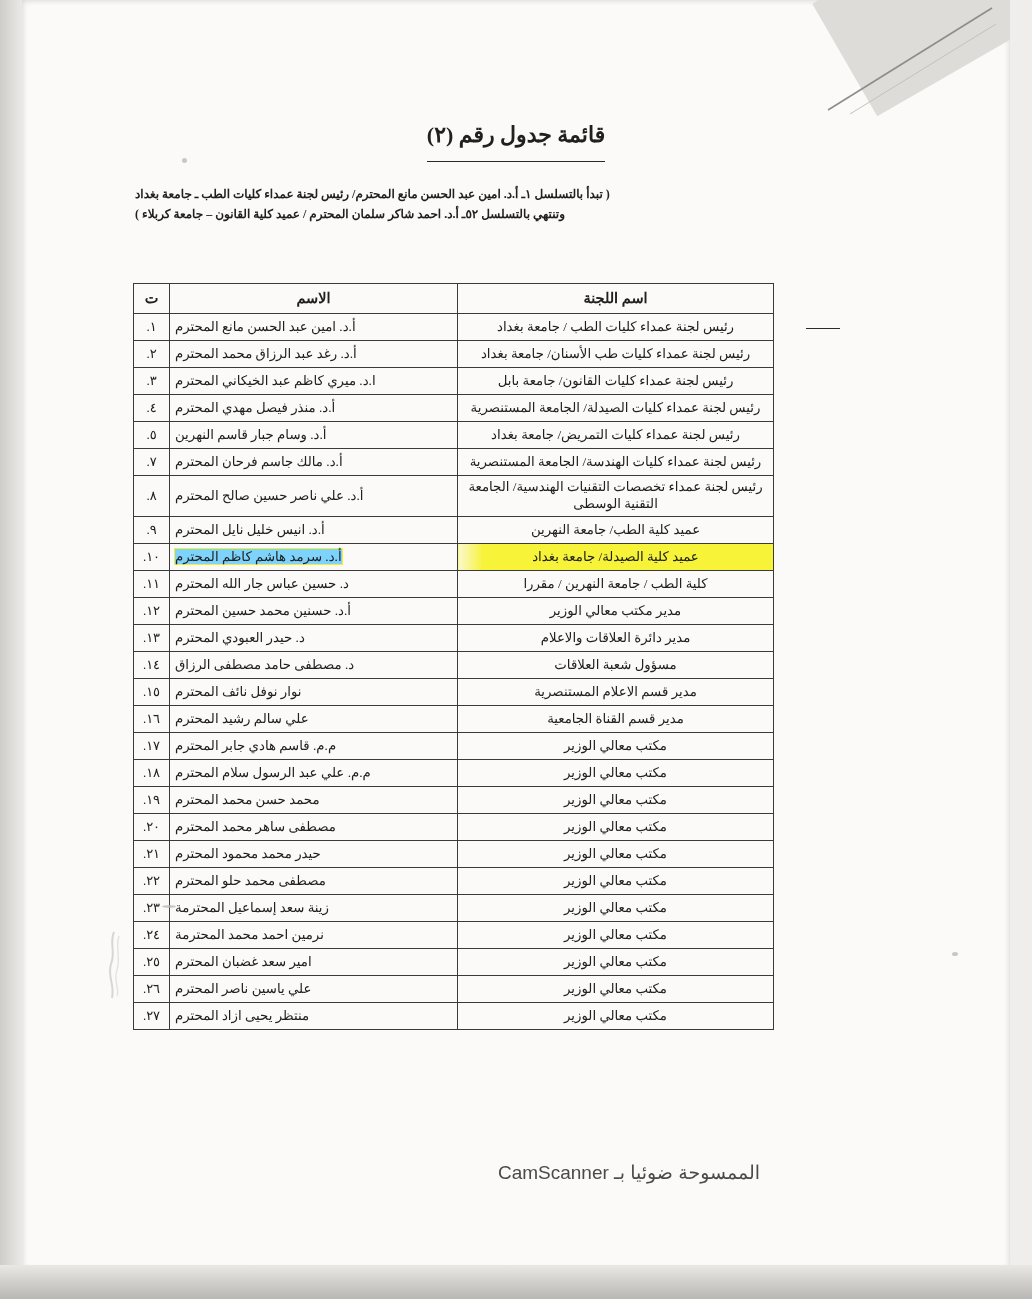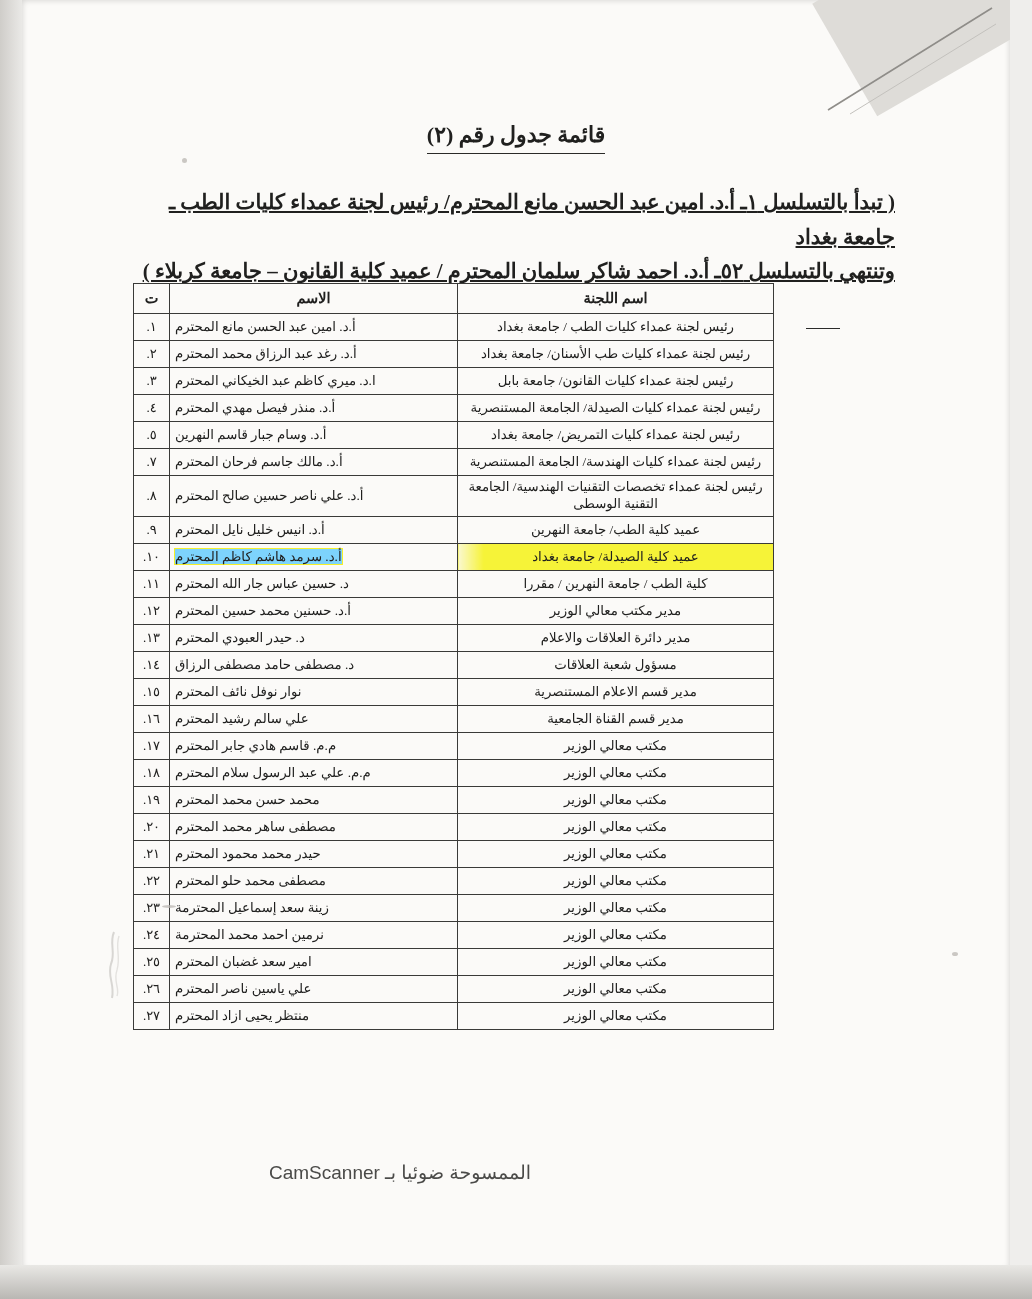--- a/index.html
+++ b/index.html
@@ -85,32 +85,31 @@
     top: 122px;
     left: 0;
     width: 988px;
     text-align: center;
     font-size: 22px;
     font-weight: bold;
     letter-spacing: 0.5px;
   }
   .title span {
     border-bottom: 1.6px solid #2a2a28;
-    padding-bottom: 6px;
+    padding-bottom: 14px;
   }
   .intro {
     position: absolute;
     top: 185px;
     right: 115px;
     width: 760px;
-    text-align: right;
-    font-size: 21px;
+    text-align: left;
+    font-size: 12px;
     line-height: 1.65;
     font-weight: bold;
-    text-decoration: underline;
   }
 
   table.listing {
     position: absolute;
     top: 283px;
     right: 236px;
     width: 640px;
     border-collapse: collapse;
     table-layout: fixed;
     font-size: 13.3px;
@@ -157,25 +156,24 @@
     top: 328px;
     width: 34px;
     height: 0;
     border-top: 1.6px solid #2b2b2a;
   }
   .footer {
     position: absolute;
     bottom: 86px;
     left: 0;
     width: 988px;
-    text-align: center;
+    text-align: right;
     padding-left: 0;
     font-size: 19px;
     color: #4a4a48;
-    margin-left: 9px;
   }
   .footer .inner {
     display: inline-block;
     direction: rtl;
     padding-right: 0;
     margin-right: 250px;
     font-family: "Liberation Sans", sans-serif;
   }
   .smudge {
     position: absolute;

